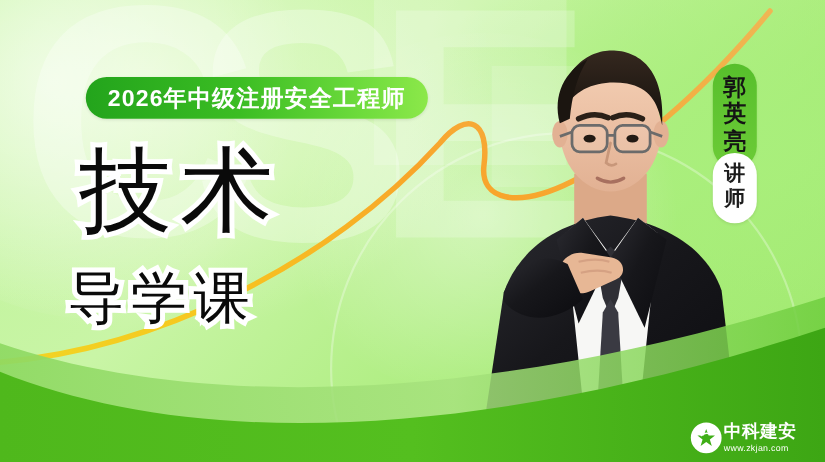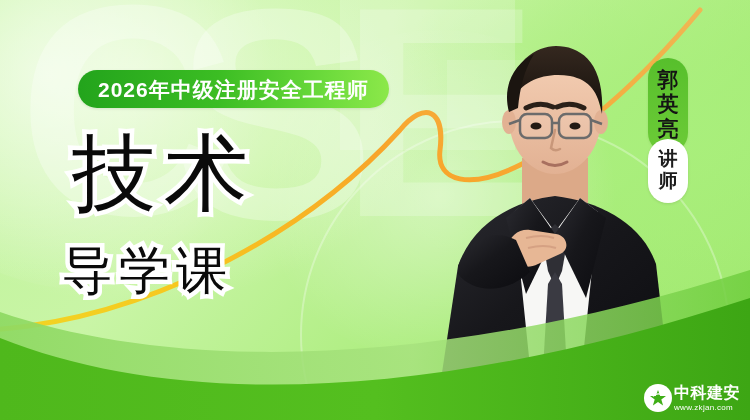--- a/index.html
+++ b/index.html
@@ -145,21 +145,21 @@
     font-weight:bold;
     line-height:1.18;
   }
 
   
   .waves { position:absolute; left:0; bottom:0; width:750px; height:170px; }
 
   
   .logo {
     position:absolute;
-    right:10px; bottom:8px;
+    right:26px; bottom:8px;
     display:flex; align-items:center; gap:2px;margin-top:20px;
   }
   .logo-mark {
     width:28px; height:28px; border-radius:50%;
     background:#ffffff;
     display:flex; align-items:center; justify-content:center;
     flex:0 0 auto;
   }
   .logo-text { display:flex; flex-direction:column; line-height:1; }
   .logo-name {

